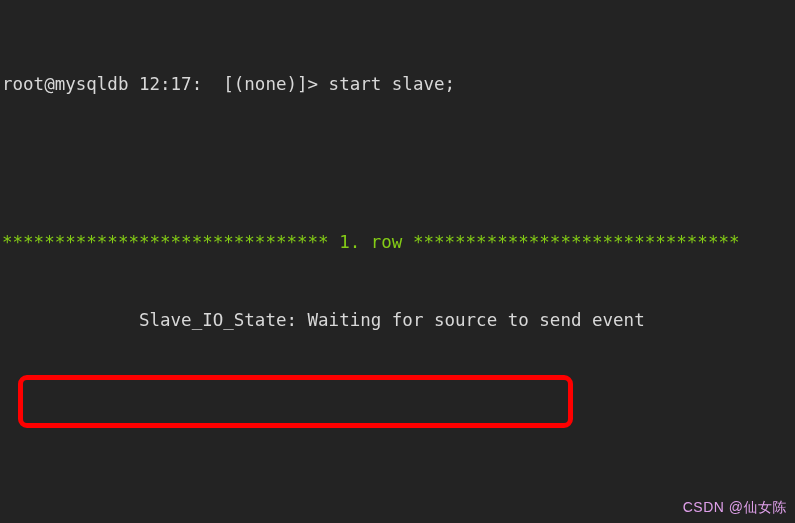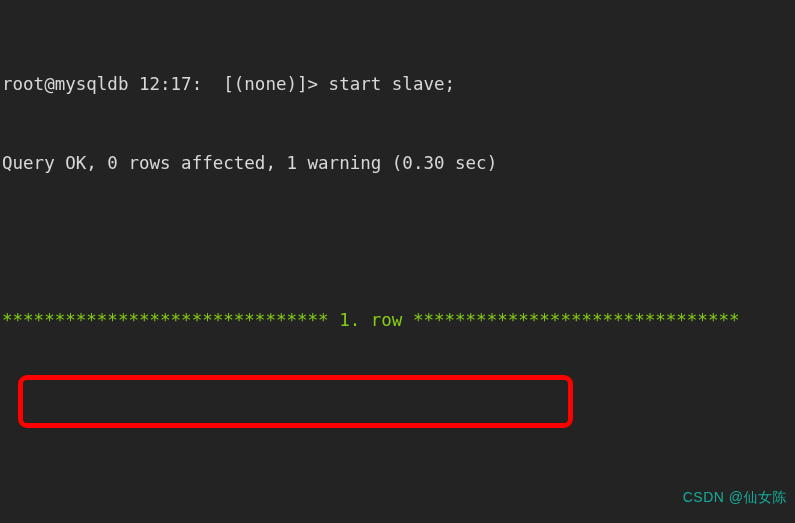--- a/index.html
+++ b/index.html
@@ -44,38 +44,38 @@
     height: 53px;
     border: 5px solid #fe0000;
     border-radius: 9px;
     box-sizing: border-box;
     pointer-events: none;
   }
 
   #watermark {
     position: absolute;
     right: 8px;
-    bottom: 16px;
+    bottom: 6px;
     font-family: "Liberation Sans", "DejaVu Sans", sans-serif;
     font-size: 14px;
-    color: #14b8a6;
+    color: #f0abfc;
     opacity: .92;
     letter-spacing: .5px;
   }
 </style>
 </head>
 <body>
 
 <div id="screen" style="background: rgb(35, 35, 35);">
 
   <div id="terminal">
     <div class="line">root@mysqldb 12:17:  [(none)]&gt; start slave;</div>
-    <div class="line">Query OK, 0 rows affected, 1 warning (0.30 sec)</div>
     <div class="line blank"></div>
     <div class="line stars">******************************* 1. row *******************************</div>
+    <div class="line">             Slave_IO_State: Waiting for source to send event</div>
     
     
     
     
     
     
     
     
     
     

